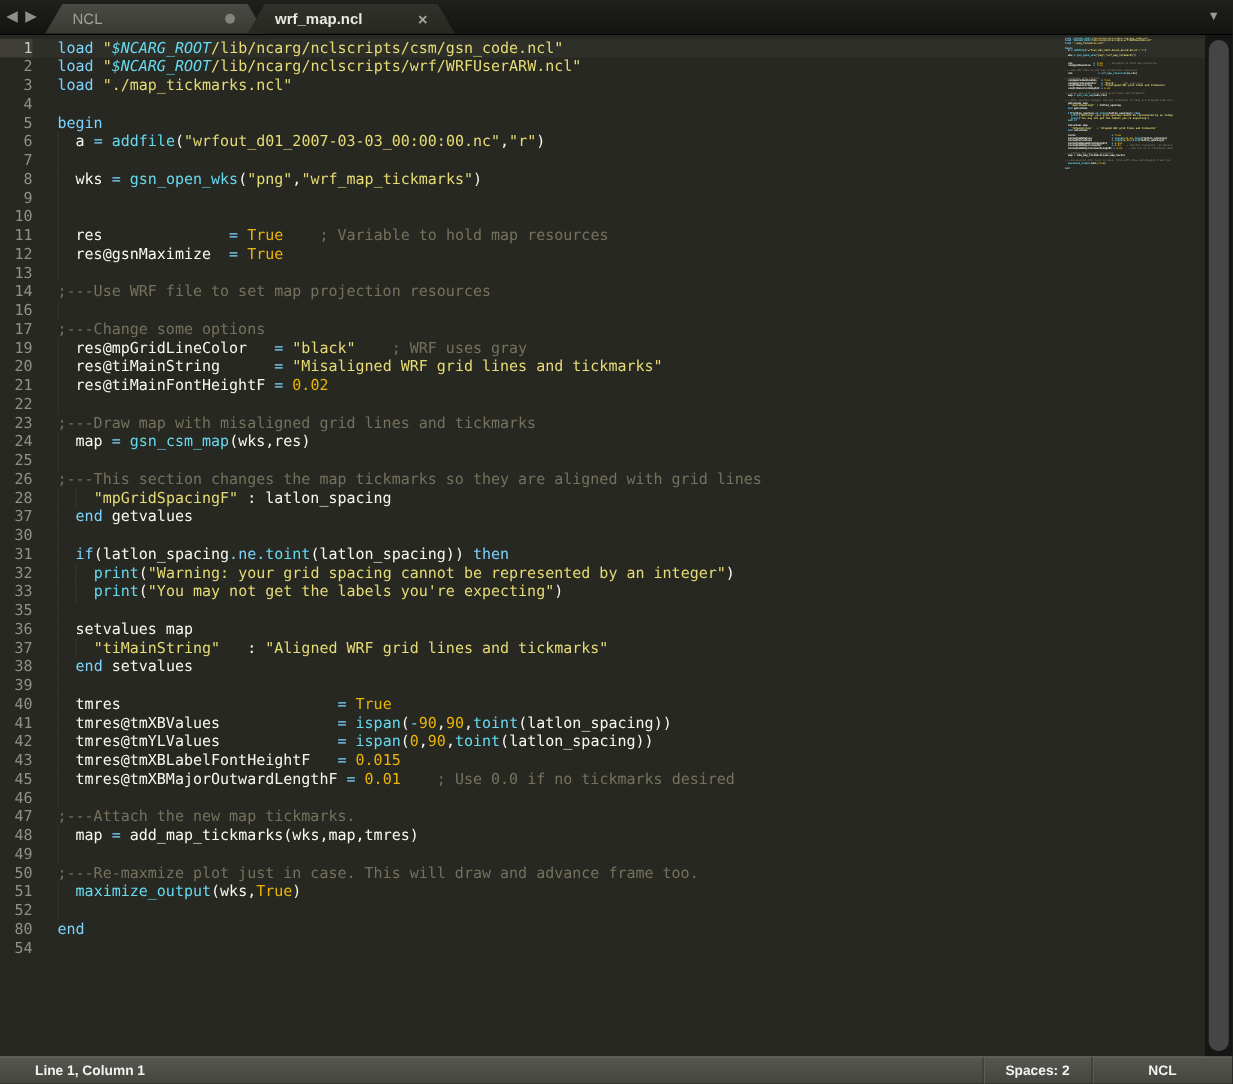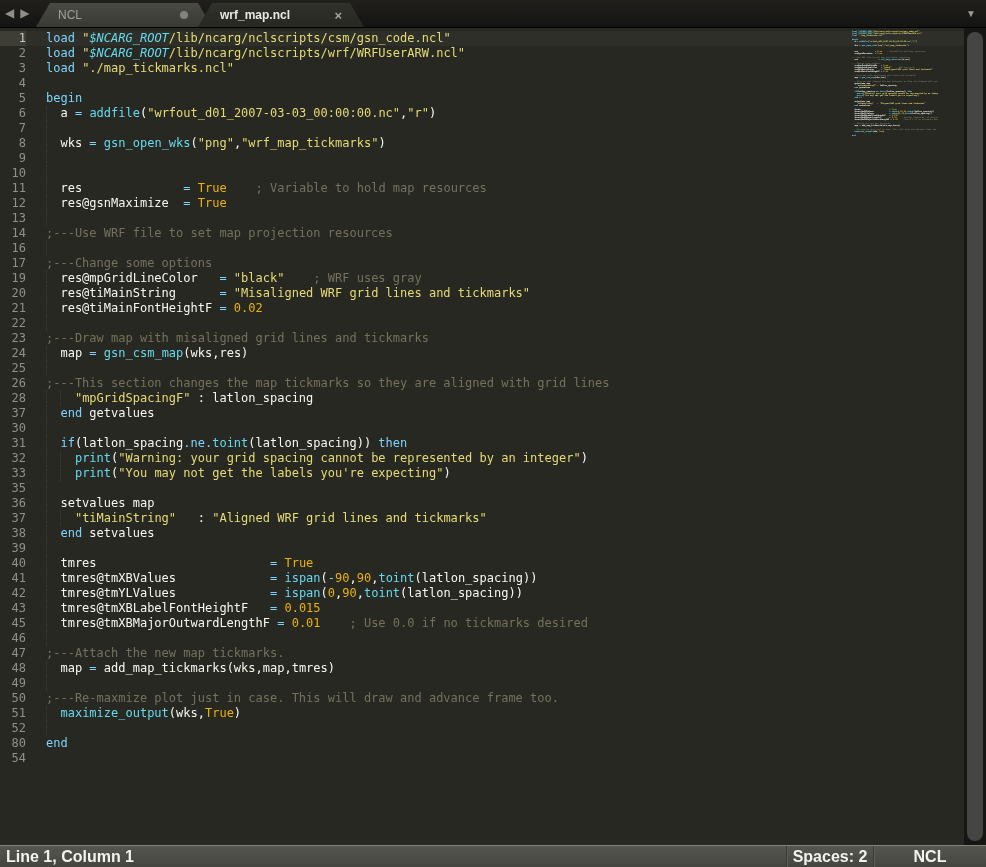--- a/index.html
+++ b/index.html
@@ -41,21 +41,21 @@
   .minimap .line{height:2px;}
   .minimap .txt{margin-left:0;}
 
   
   .scrollbar{position:absolute;right:0;top:0;bottom:0;width:22px;background:#161614;}
   .thumb{position:absolute;left:3px;right:3px;top:4px;bottom:4px;border-radius:8px;background:#454545;}
 
   
   .statusbar{flex:0 0 21px;height:21px;display:flex;align-items:center;
     background:linear-gradient(#565650,#454540);border-top:1px solid #83837d;
-    font-size:16px;font-weight:bold;color:#f2f2ef;}
+    font-size:11px;font-weight:bold;color:#f2f2ef;padding-left:22px;}
   .status-left{flex:1;padding-left:6px;}
   .status-cell{height:100%;display:flex;align-items:center;justify-content:center;
     border-left:1px solid #3a3a36;box-shadow:inset 1px 0 0 #5e5e58;}
   .cell-spaces{width:86px;}
   .cell-syntax{width:112px;}
 </style>
 </head>
 <body>
 
 <div class="window">

